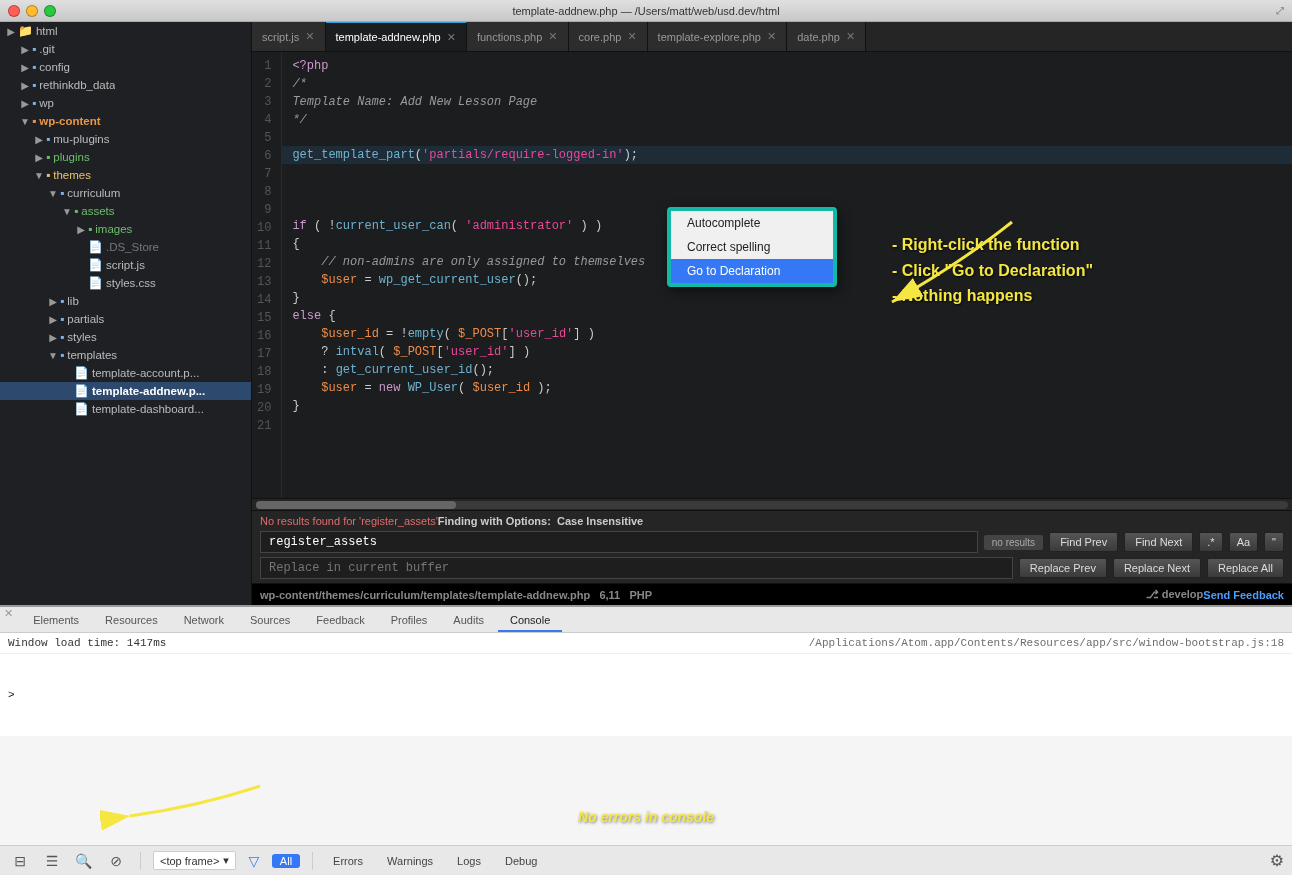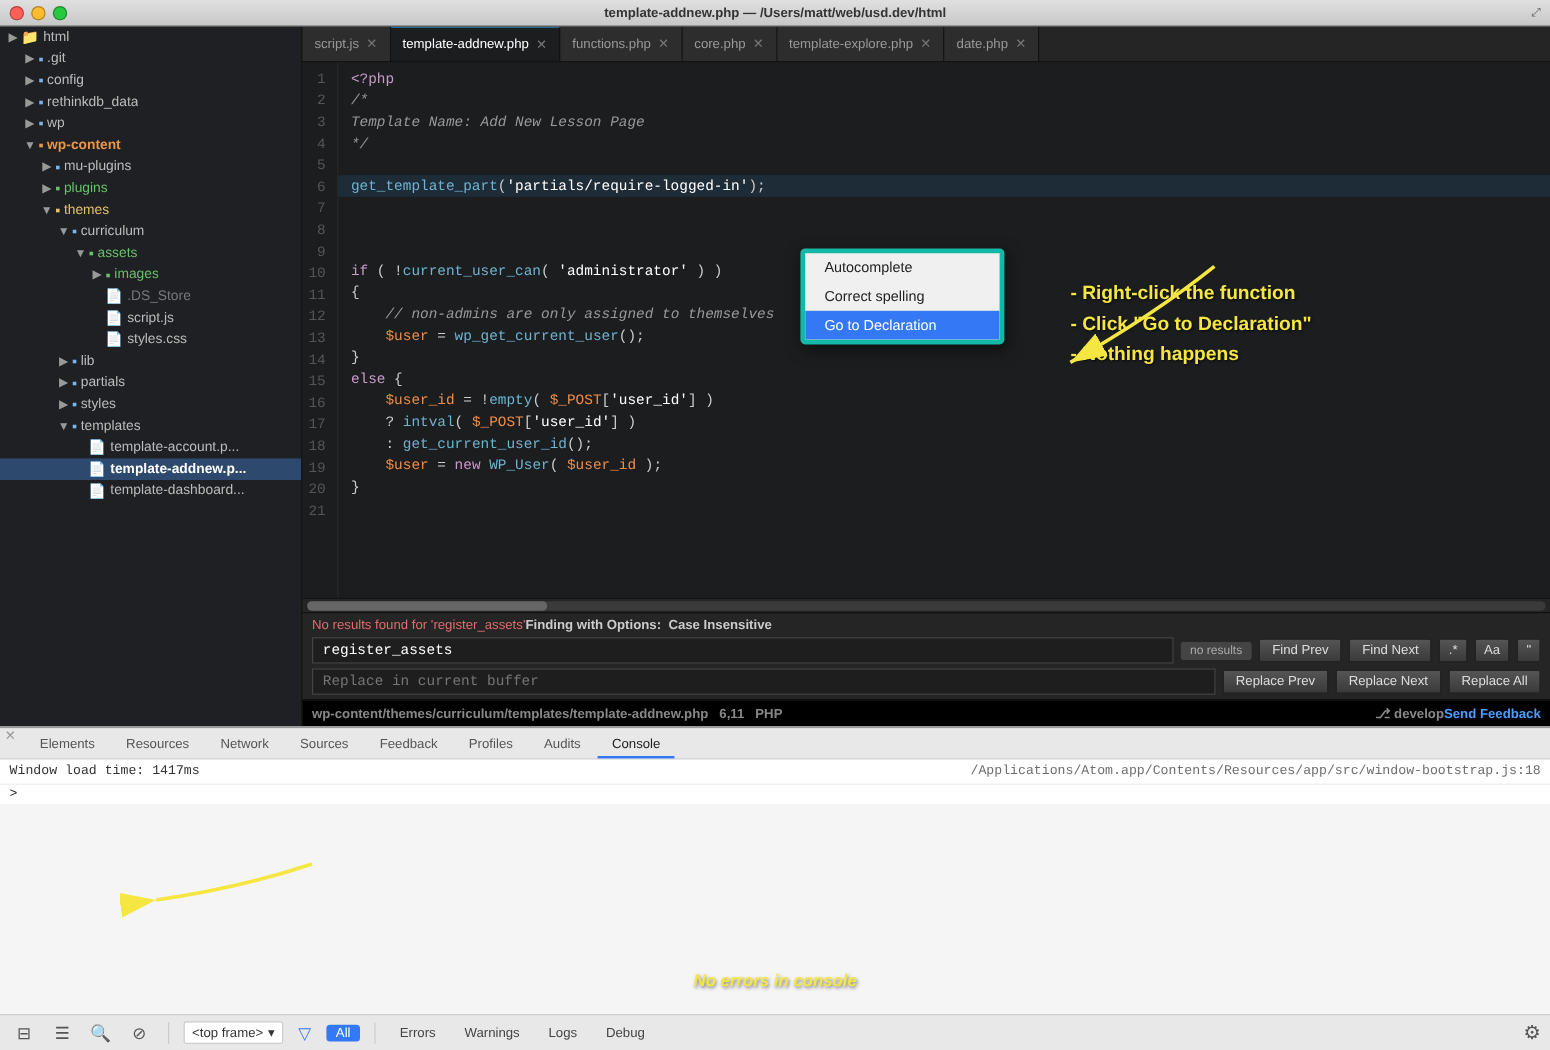--- a/index.html
+++ b/index.html
@@ -11,21 +11,21 @@
       background: linear-gradient(to bottom, #e0e0e0, #c8c8c8);
       display: flex;
       align-items: center;
       justify-content: center;
       position: relative;
       border-bottom: 1px solid #aaa;
     }
     .titlebar-title {
       font-size: 11px;
       color: #333;
-      font-weight: 700;
+      font-weight: 400;
     }
     .window-controls {
       position: absolute;
       left: 8px;
       display: flex;
       gap: 6px;
       align-items: center;
     }
     .wc { width: 12px; height: 12px; border-radius: 50%; border: 1px solid rgba(0,0,0,0.3); }
     .wc-close { background: #ff5f57; }
@@ -134,21 +134,21 @@
       padding: 5px 10px;
       font-family: 'Courier New', monospace;
       font-size: 12px;
       line-height: 18px;
       color: #ccc;
       flex: 1;
       white-space: pre;
     }
     .kw { color: #cc99cd; }
     .fn { color: #6fb3d2; }
-    .str { color: #ffffff; }
+    .str { color: #ec4899; }
     .var { color: #f08d49; }
     .cm { color: #999; font-style: italic; }
 
     
     .context-menu {
       position: absolute;
       top: 155px;
       left: 415px;
       background: #f0f0f0;
       border: 4px solid #14b8a6;
@@ -328,20 +328,21 @@
     }
     .dt-tab.active { color: #222; border-bottom: 2px solid #3478f6; }
     .dt-tab-close { margin-right: 6px; font-size: 11px; color: #999; cursor: pointer; }
 
     .devtools-content {
       flex: 1;
       background: #fff;
       overflow: hidden;
       display: flex;
       flex-direction: column;
+      gap: 33px;
     }
     .console-log {
       padding: 4px 8px;
       font-size: 11px;
       color: #333;
       font-family: 'Courier New', monospace;
       border-bottom: 1px solid #eee;
       display: flex;
       justify-content: space-between;
     }

